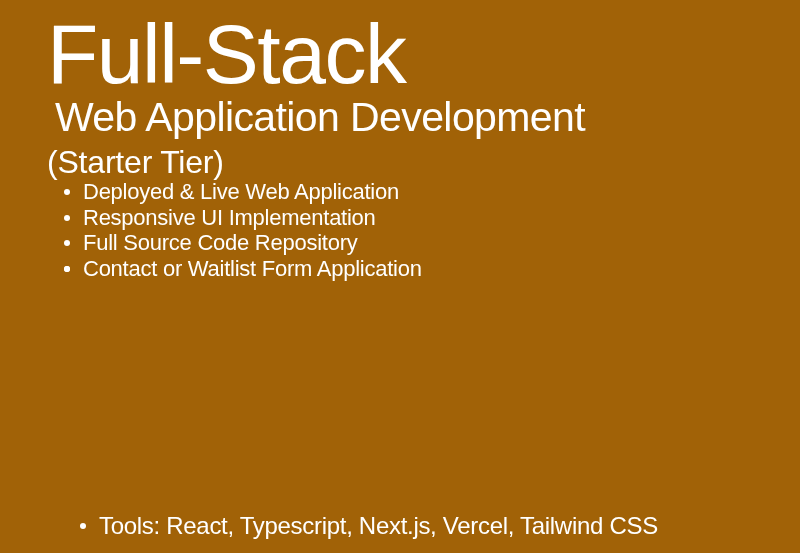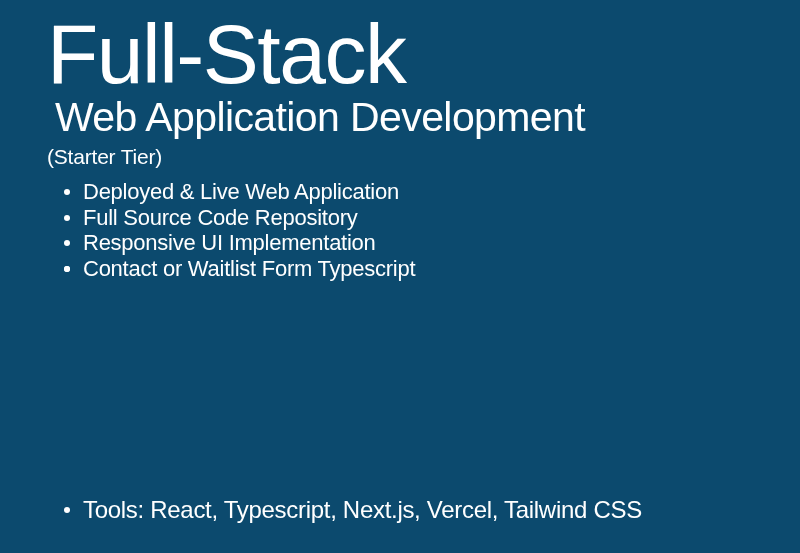--- a/index.html
+++ b/index.html
@@ -50,21 +50,21 @@
     font-weight: 400;
     letter-spacing: -0.6px;
     color: #ffffff;
     margin: 8px;
     margin-top: 2px;
     white-space: nowrap;
   }
 
   .tier {
     font-family: "Liberation Sans", sans-serif;
-    font-size: 21px;
+    font-size: 32px;
     line-height: 1.05;
     font-weight: 400;
     letter-spacing: -0.2px;
     color: #ffffff;
     margin: 0;
     white-space: nowrap;
   }
 
   
   .deliverables {
@@ -98,21 +98,21 @@
     border-radius: 50%;
     background: #ffffff;
   }
 
   
   .tools-list {
     position: absolute;
     left: 47px;
     top: 496px;
     width: 700px;
-    margin: 0;
+    margin: 16px;
     padding: 0;
     list-style: none;
   }
 
   .tools-row {
     position: relative;
     padding-left: 36px;
     font-family: "Liberation Sans", sans-serif;
     font-size: 24px;
     line-height: 28px;
@@ -128,47 +128,47 @@
     top: 11px;
     width: 6px;
     height: 6px;
     border-radius: 50%;
     background: #ffffff;
   }
 </style>
 </head>
 <body style="background: rgb(22, 205, 227);">
 
-<div id="slide" style="background: #0c4a6e; color: rgb(255, 255, 255);">
+<div id="slide" style="background: #a16207; color: rgb(255, 255, 255);">
 
   <div class="heading-block">
     <h1 class="title">Full-Stack</h1>
     <h2 class="subtitle">Web Application Development</h2>
     <h3 class="tier">(Starter Tier)</h3>
   </div>
 
   <ul class="deliverables">
     <li class="bullet-row">
       <span class="disc" style="background: rgb(255, 255, 255);"></span>
       <span>Deployed &amp; Live Web Application</span>
     </li>
     <li class="bullet-row">
       <span class="disc" style="background: rgb(255, 255, 255);"></span>
-      <span>Full Source Code Repository</span>
+      <span>Responsive UI Implementation</span>
     </li>
     <li class="bullet-row">
       <span class="disc" style="background: rgb(255, 255, 255);"></span>
-      <span>Responsive UI Implementation</span>
+      <span>Full Source Code Repository</span>
     </li>
     <li class="bullet-row">
       <span class="disc" style="background: rgb(255, 255, 255);"></span>
     </li>
     <li class="bullet-row">
       <span class="disc" style="background: rgb(255, 255, 255);"></span>
-      <span>Contact or Waitlist Form Typescript</span>
+      <span>Contact or Waitlist Form Application</span>
     </li>
   </ul>
 
   <ul class="tools-list">
     <li class="tools-row">
       <span class="disc" style="background: rgb(255, 255, 255);"></span>
       <span>Tools: React, Typescript, Next.js, Vercel, Tailwind CSS</span>
     </li>
   </ul>
 

